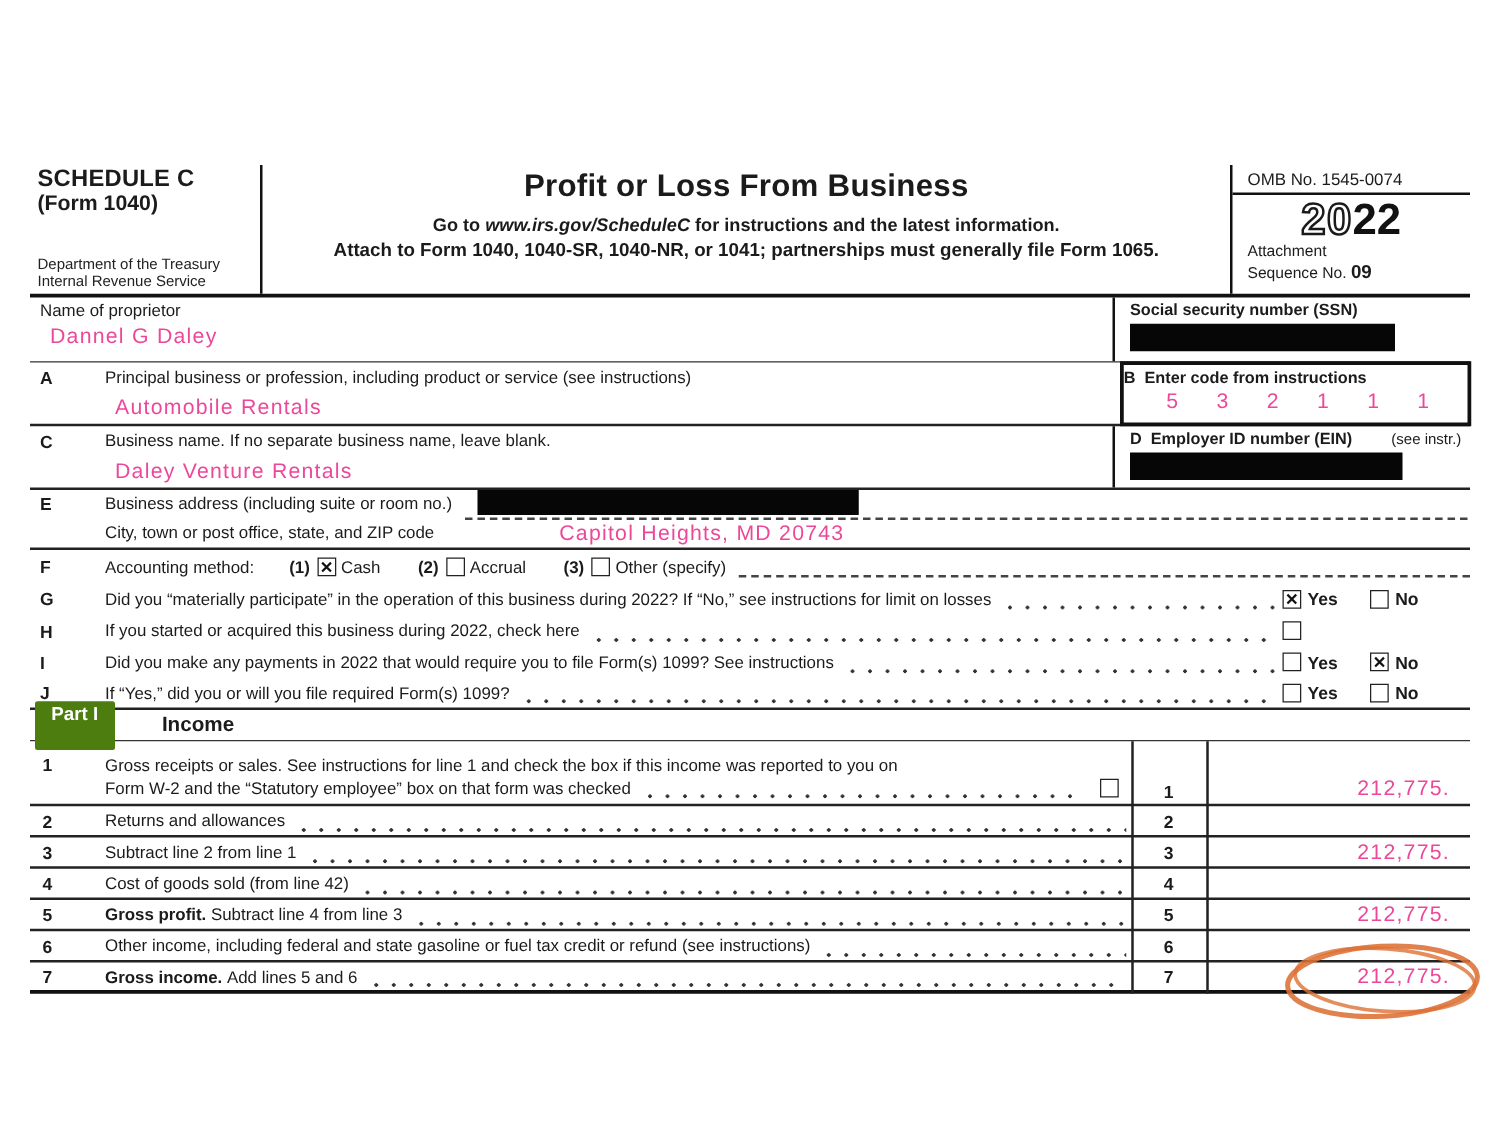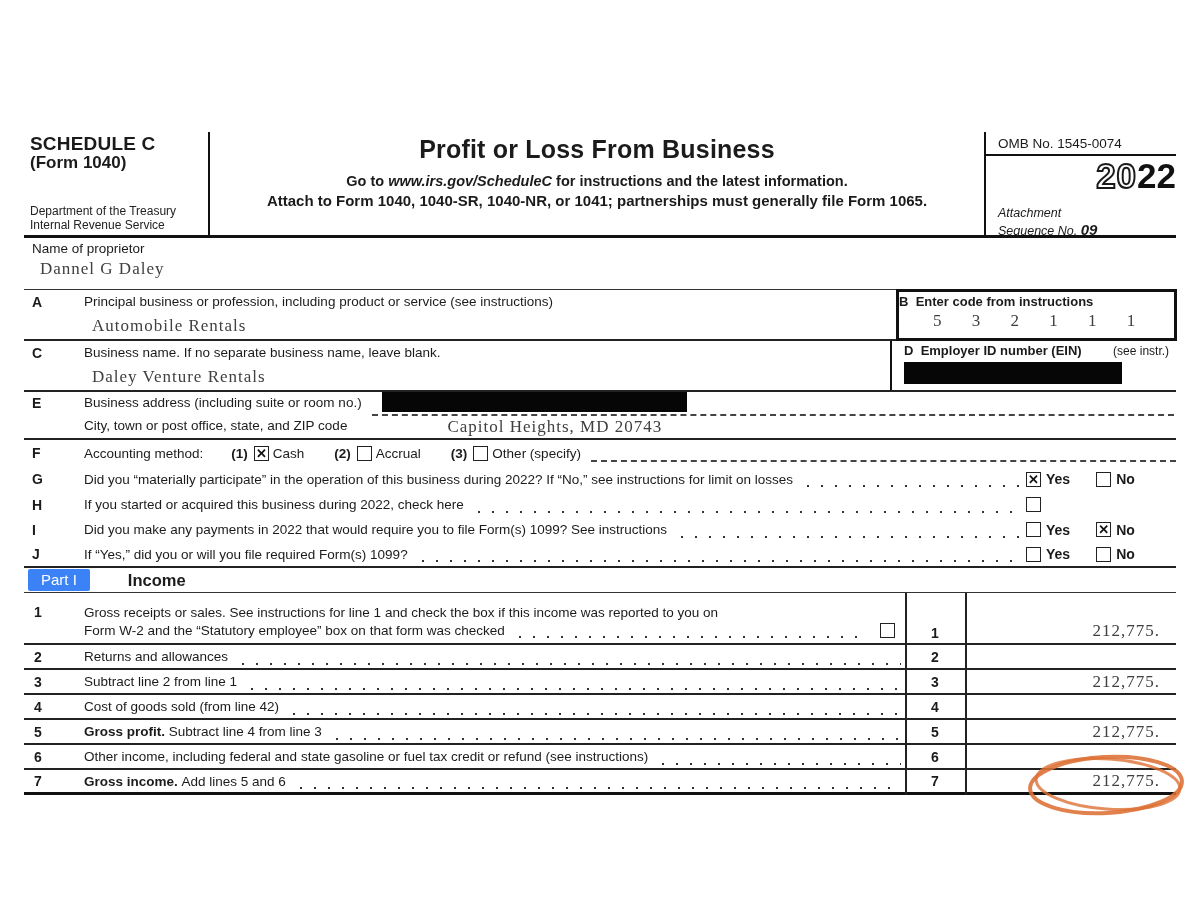--- a/index.html
+++ b/index.html
@@ -17,33 +17,33 @@
   .dept { margin-top:auto; font-size:12px; line-height:1.15; color:#222; }
   .hdr-center { flex:1; border-right:2px solid #111; text-align:center; padding-top:3px;
                 display:flex; flex-direction:column; }
   .title { font-size:25px; font-weight:bold; letter-spacing:.2px; }
   .subtitle { font-size:13.5px; font-weight:bold; margin-top:-2px; }
   .goto { font-size:14.5px; font-weight:bold; margin-top:9px; }
   .goto .url { font-style:italic; }
   .attach { font-size:15px; font-weight:bold; margin-top:3px; }
   .hdr-right { width:190px; display:flex; flex-direction:column; }
   .omb { font-size:13.5px; padding:4px 0 3px 12px; border-bottom:2px solid #111; }
-  .year { font-size:35px; font-weight:bold; text-align:right; line-height:1.0; margin-top:2px;
+  .year { font-size:35px; font-weight:bold; text-align:center; line-height:1.0; margin-top:2px;
           font-family:"Liberation Sans", sans-serif; }
   .year .outline { color:#fff; -webkit-text-stroke:2px #1a1a1a; letter-spacing:1px; }
   .year .solid { color:#111; }
-  .attach-seq { font-size:12.5px; line-height:1.2; padding-left:12px; margin-top:13px;font-style:italic; }
+  .attach-seq { font-size:12.5px; line-height:1.2; padding-left:12px; margin-top:1px; }
   .seq-no { font-size:15px; font-weight:bold; }
 
   
   .row { display:flex; border-bottom:2px solid #222; }
   .lt { width:60px; padding:4px 0 0 8px; font-weight:bold; font-size:14px; }
   .lbl { font-size:13.5px; padding-top:4px; }
-  .mono { font-family:Liberation Serif, serif;
-          font-size:17px; color:#404040; letter-spacing:1px; }
+  .mono { font-family:Liberation Sans, sans-serif;
+          font-size:17px; color:#ec4899; letter-spacing:1px; }
   .rightcol { width:286px; border-left:2px solid #111; padding:2px 0 0 12px; }
   .rlabel { font-size:13px; font-weight:bold; }
   .redact { background:#060606; height:22px; width:212px; margin-top:4px; }
 
   .name-row { height:52px; border-bottom:1px solid #333; }
   .name-left { flex:1; padding:2px 0 0 8px; }
   .name-left .val { margin:3px 0 0 8px; }
 
   .rowA { height:51px; }
   .rowA .main { flex:1; display:flex; flex-wrap:wrap; }
@@ -78,22 +78,22 @@
           background-image:radial-gradient(circle, #333 1.3px, transparent 1.5px);
           background-size:14px 6px; background-repeat:repeat-x; background-position:0 bottom; }
   .yesno { width:150px; display:flex; align-items:center; flex:none; }
   .yn-lab { font-size:14px; font-weight:bold; }
   .yesno .cb { margin-left:0; margin-right:5px; }
   .yesno .gap { width:26px; }
 
   
   .part-band { display:flex; align-items:center; height:27px;
                border-top:2px solid #222; border-bottom:1px solid #333; }
-  .part-chip { background:#3b82f6; color:#fff; font-weight:normal; font-size:15px;
-               padding:2px 13px 3px; border-radius:2px; margin-left:4px; }
+  .part-chip { background:#4d7c0f; color:#fff; font-weight:bold; font-size:15px;
+               padding:2px 13px 20px; border-radius:2px; margin-left:4px; }
   .part-title { font-weight:bold; font-size:16.5px; margin-left:38px; }
 
   
   .inc-table { position:relative; }
   .vline { position:absolute; top:0; bottom:0; width:2px; background:#222; }
   .vline.v1 { left:881px; } .vline.v2 { left:941px; }
   .inc-row { display:flex; height:25px; border-bottom:2px solid #222; align-items:center; }
   .inc-row.tall { height:52px; align-items:flex-end; }
   .inc-row.last { border-bottom:3px solid #111; }
   .inc-desc { width:881px; display:flex; align-items:center; }
@@ -144,20 +144,24 @@
           <div><span>Sequence No. </span><span class="seq-no">09</span></div>
         </div>
       </div>
     </div>
 
     <div class="row name-row">
       <div class="name-left">
         <div class="lbl" style="padding-top:1px">Name of proprietor</div>
         <div class="mono val">Dannel G Daley</div>
       </div>
+      <div class="rightcol">
+        <div class="rlabel">Social security number (SSN)</div>
+        <div class="redact"></div>
+      </div>
     </div>
 
     <div class="row rowA">
       <div class="main">
         <div class="lt">A</div>
         <div class="lbl" style="flex:1">Principal business or profession, including product or service (see instructions)</div>
         <div class="mono val">Automobile Rentals</div>
       </div>
       <div class="bbox">
         <div class="rlabel"><span>B</span>&nbsp;&nbsp;<span>Enter code from instructions</span></div>

